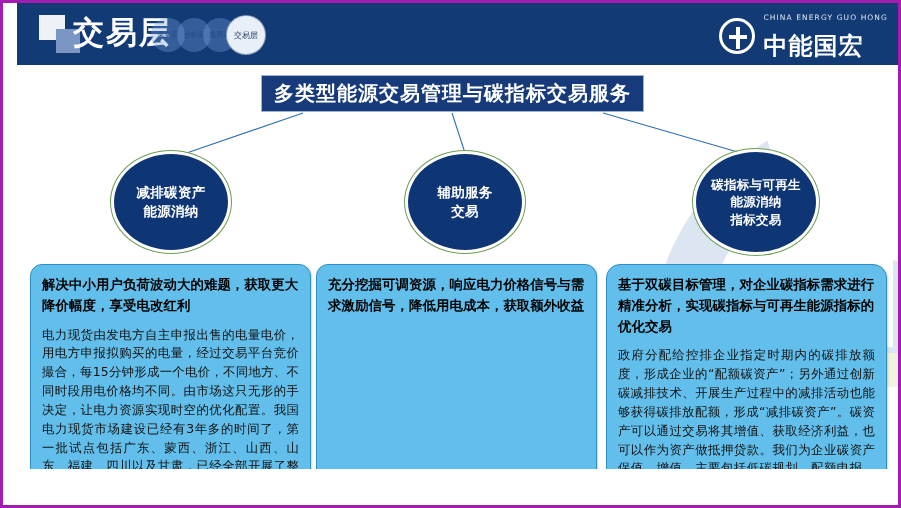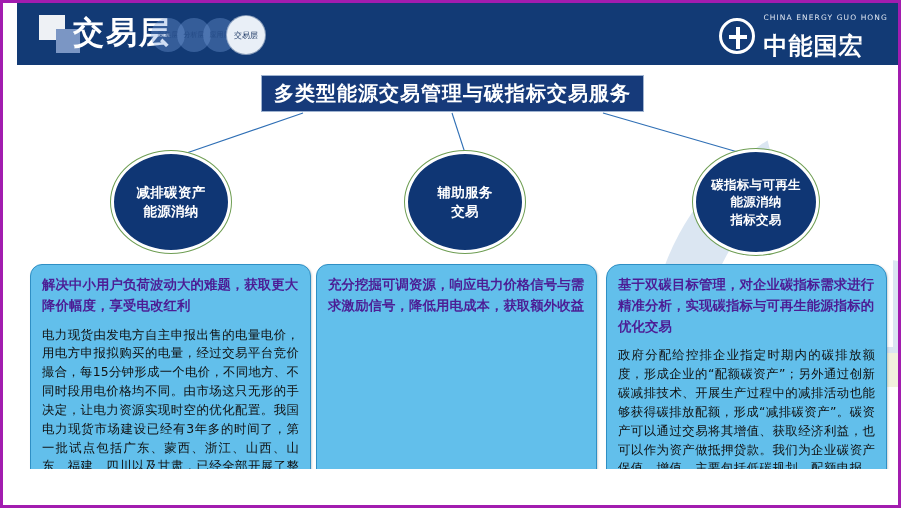--- a/index.html
+++ b/index.html
@@ -249,21 +249,21 @@
     box-sizing: border-box;
     padding: 10px 11px 8px 11px;
     box-shadow: 1px 1px 2px rgba(0,0,0,0.18);
   }
   .card-1 { left: 27px; }
   .card-2 { left: 313px; }
   .card-3 { left: 603px; border-radius: 14px; }
   .card-head {
     font-size: 13.4px;
     font-weight: bold;
-    color: #4c1d95;
+    color: #000000;
     line-height: 1.55;
     margin-bottom: 9px;
     letter-spacing: 0.1px;
   }
   .card-body {
     font-size: 12.4px;
     color: #101010;
     line-height: 1.52;
     text-align: justify;
     letter-spacing: 0.1px;

